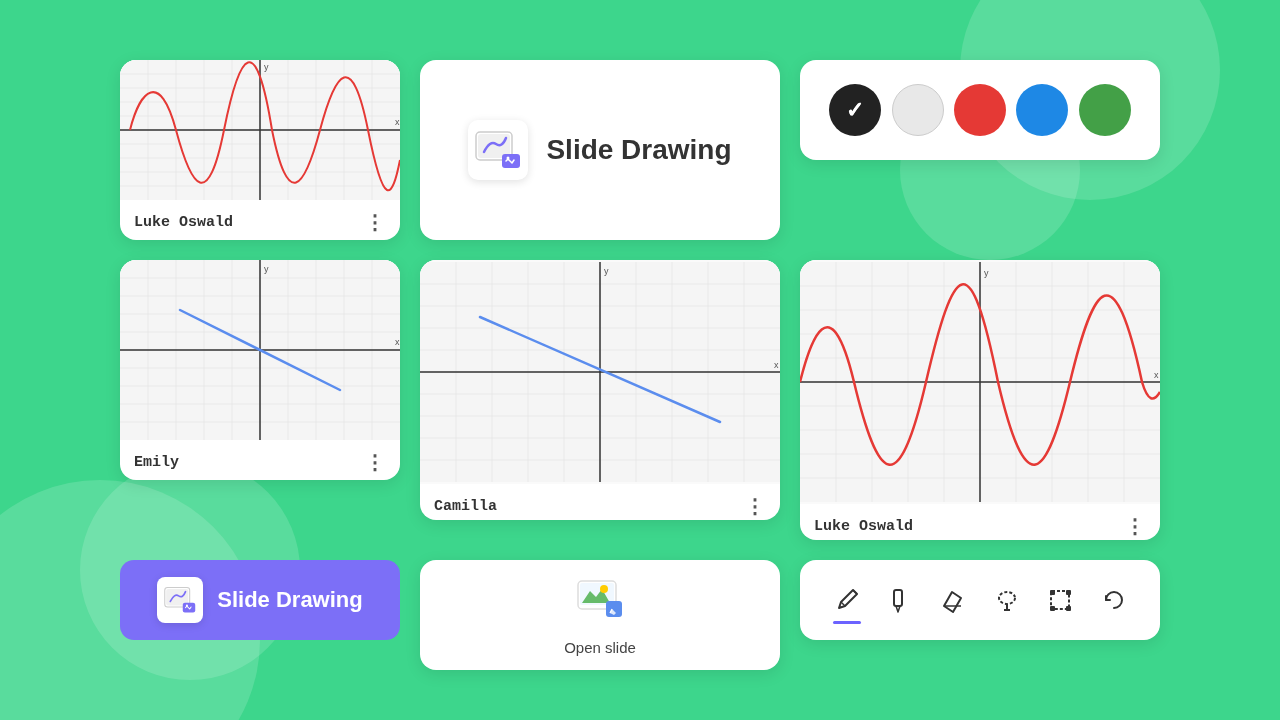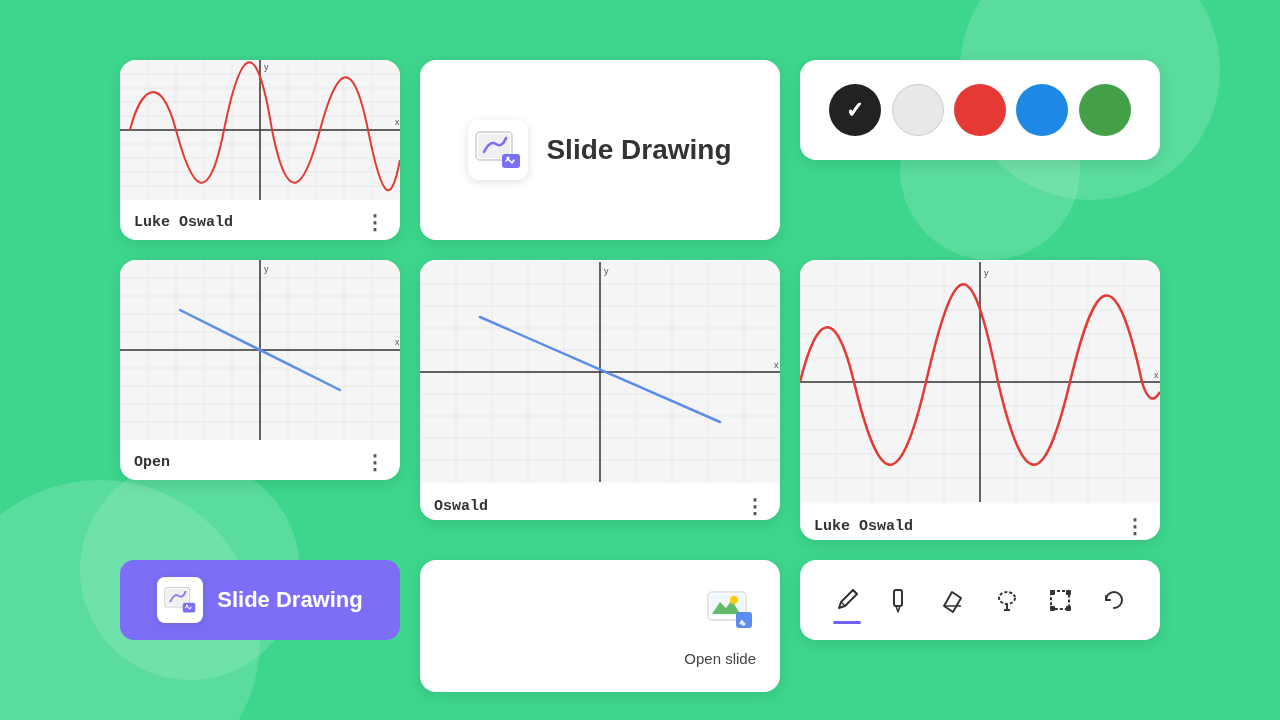--- a/index.html
+++ b/index.html
@@ -296,21 +296,21 @@
         </g>
         <line x1="0" y1="90" x2="280" y2="90" stroke="#333" stroke-width="1.5"></line>
         <line x1="140" y1="0" x2="140" y2="180" stroke="#333" stroke-width="1.5"></line>
         <text x="275" y="85" font-size="9" fill="#555">x</text>
         <text x="144" y="12" font-size="9" fill="#555">y</text>
 
         <line x1="60" y1="50" x2="220" y2="130" stroke="#5b8dee" stroke-width="2.5" stroke-linecap="round"></line>
       </svg>
     </div>
     <div class="graph-footer">
-      <span>Open</span>
+      <span>Emily</span>
       <span class="three-dots">⋮</span>
     </div>
   </div>
 
   <div class="card graph-card col2-row2" style="height:260px;">
     <div class="graph-area" style="flex:1;">
       <svg class="graph-svg" viewBox="0 0 360 220">
         <rect width="360" height="220" fill="#f5f5f5"></rect>
         <g stroke="#ddd" stroke-width="0.5">
           <line x1="0" y1="22" x2="360" y2="22"></line>
@@ -334,21 +334,21 @@
         </g>
         <line x1="0" y1="110" x2="360" y2="110" stroke="#333" stroke-width="1.5"></line>
         <line x1="180" y1="0" x2="180" y2="220" stroke="#333" stroke-width="1.5"></line>
         <text x="354" y="106" font-size="9" fill="#555">x</text>
         <text x="184" y="12" font-size="9" fill="#555">y</text>
 
         <line x1="60" y1="55" x2="300" y2="160" stroke="#5b8dee" stroke-width="2.5" stroke-linecap="round"></line>
       </svg>
     </div>
     <div class="graph-footer">
-      <span>Oswald</span>
+      <span>Camilla</span>
       <span class="three-dots">⋮</span>
     </div>
   </div>
 
   <div class="card graph-card col3-row2" style="height:280px;">
     <div class="graph-area" style="flex:1;">
       <svg class="graph-svg" viewBox="0 0 360 240">
         <rect width="360" height="240" fill="#f5f5f5"></rect>
         <g stroke="#ddd" stroke-width="0.5">
           <line x1="0" y1="24" x2="360" y2="24"></line>
@@ -391,21 +391,21 @@
         <rect x="6" y="10" width="32" height="24" rx="3" fill="#f0f0f0"></rect>
         <path d="M 12,28 Q 18,16 24,20 Q 30,24 34,14" fill="none" stroke="#7c6ff7" stroke-width="2.5" stroke-linecap="round"></path>
         <rect x="30" y="30" width="18" height="14" rx="3" fill="#7c6ff7"></rect>
         <path d="M 34,37 L 36,35 L 40,39 L 42,36" fill="none" stroke="#fff" stroke-width="1.5" stroke-linecap="round" stroke-linejoin="round"></path>
         <circle cx="36" cy="34" r="1.5" fill="#fff"></circle>
       </svg>
     </div>
     <span>Slide Drawing</span>
   </div>
 
-  <div class="card open-slide-card col2-row3" style="height:132px;align-items:flex-end;">
+  <div class="card open-slide-card col2-row3" style="height:110px;">
     <div>
       
       <svg width="52" height="52" viewBox="0 0 52 52">
         <rect x="4" y="6" width="38" height="28" rx="4" fill="#fff" stroke="#ddd" stroke-width="1.5"></rect>
         <rect x="6" y="8" width="34" height="22" rx="2" fill="#f0f8ff"></rect>
 
         <polygon points="8,28 16,16 22,22 28,14 36,28" fill="#66bb6a"></polygon>
         <circle cx="30" cy="14" r="4" fill="#ffcc02"></circle>
 
         <rect x="32" y="26" width="16" height="16" rx="3" fill="#5b8dee"></rect>

